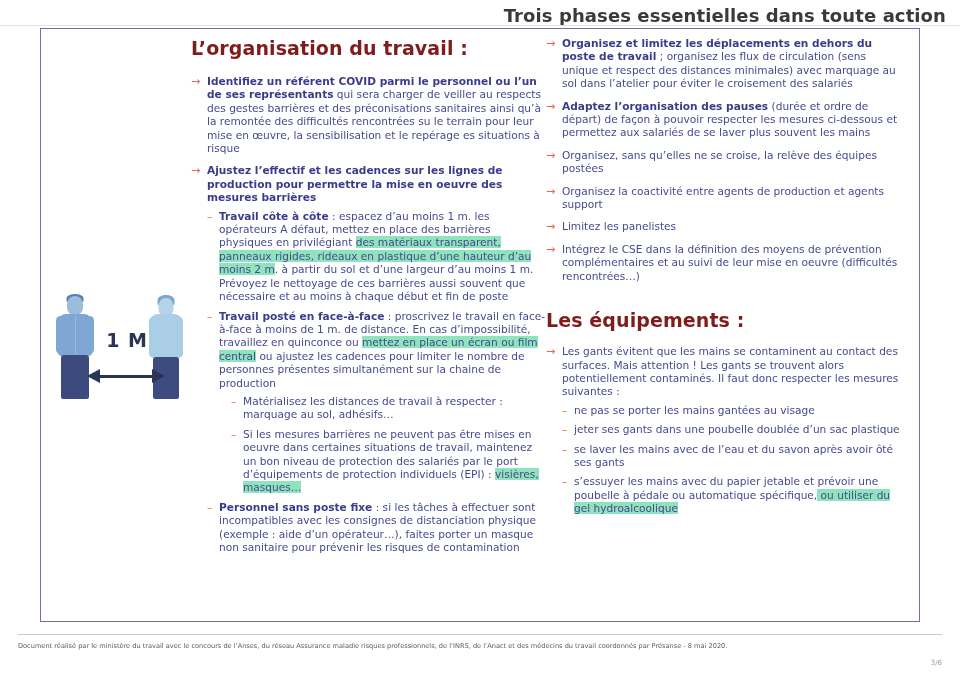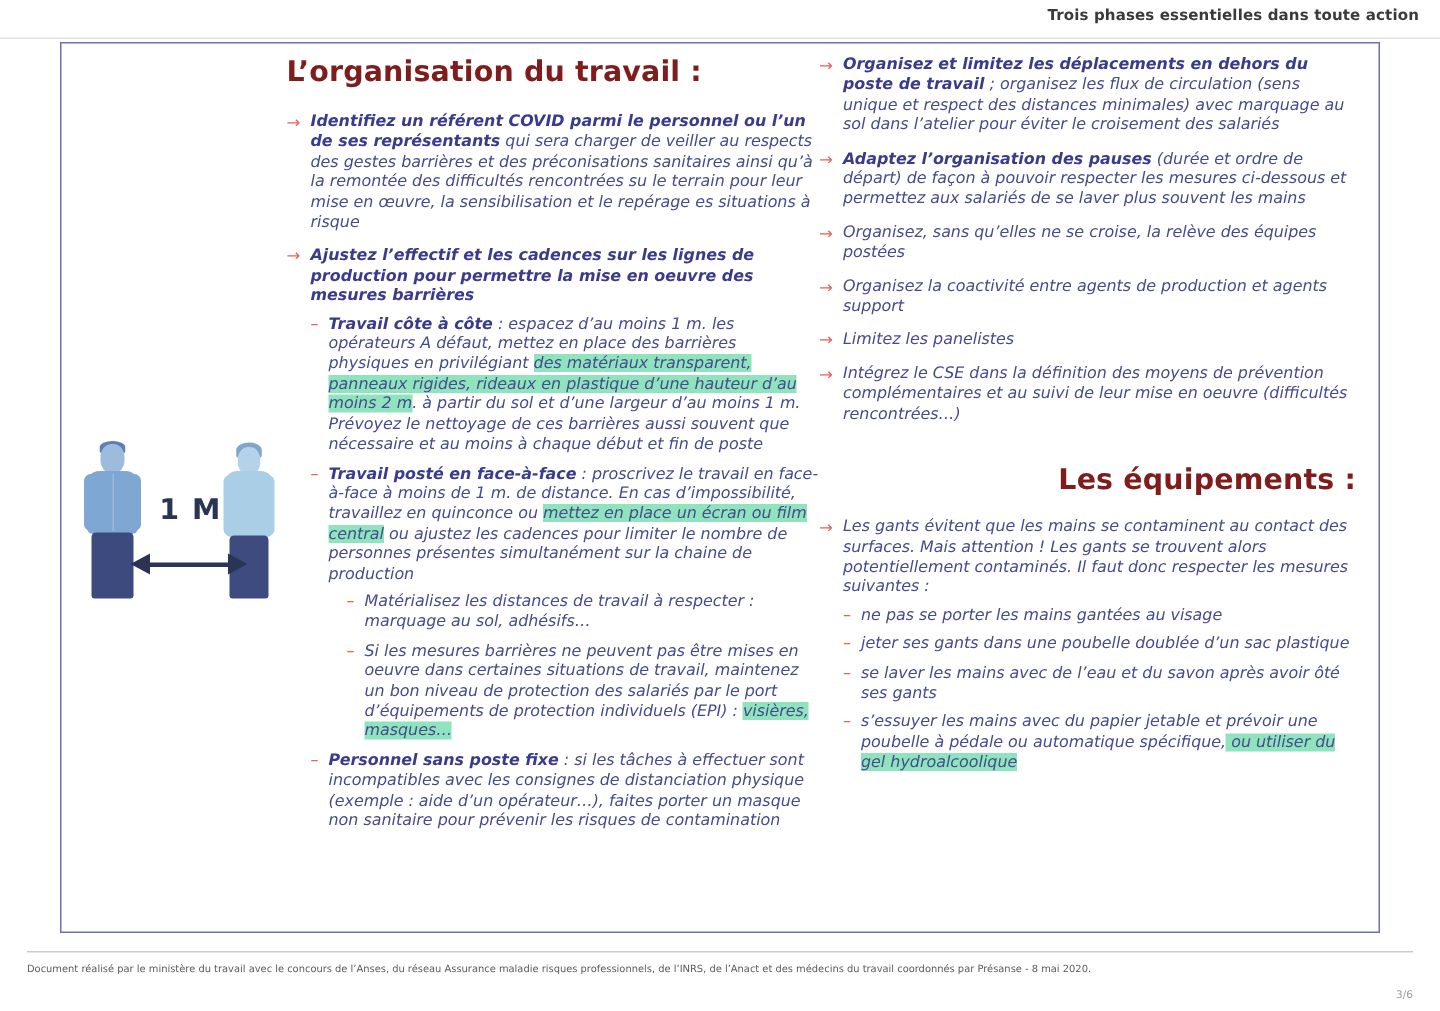--- a/index.html
+++ b/index.html
@@ -9,21 +9,21 @@
     font-family:"DejaVu Sans","Liberation Sans",sans-serif;
     color:#3f3f7a;
     overflow:hidden;
     position:relative;
   }
   .page{position:absolute;inset:0;}
 
   
   .running-head{
     position:absolute;top:5px;right:14px;
-    font-size:10px;font-weight:bold;color:#3a3a3a;
+    font-size:18px;font-weight:bold;color:#3a3a3a;
     letter-spacing:.1px;
     font-family:"DejaVu Sans","Liberation Sans",sans-serif;
   }
   .head-rule{
     position:absolute;left:0;right:0;top:25px;height:1px;background:#e2e2e6;
   }
 
   
   .card{
     position:absolute;left:40px;top:28px;width:880px;height:594px;
@@ -62,26 +62,26 @@
 
   
   .card-body{position:relative;height:538px;}
   .col-left{position:absolute;left:150px;top:8px;width:355px;}
   .col-right{position:absolute;left:505px;top:8px;width:358px;}
 
   .section-title{
     font-size:19px;font-weight:bold;color:#7f1d1d;
     margin:0 0 16px 0;letter-spacing:.1px;
   }
-  .section-title.equip{margin-top:0;margin-bottom:14px;text-align:right;}
+  .section-title.equip{margin-top:0;margin-bottom:14px;}
 
   ul.lvl1{list-style:none;margin:0;padding:0;}
   ul.lvl1 > li{
     position:relative;padding-left:16px;margin-bottom:9px;
-    font-size:10.6px;line-height:13.4px;color:#464a8e;font-style:italic;
+    font-size:10.6px;line-height:13.4px;color:#464a8e;
   }
   ul.lvl1 > li::before{
     content:"\2192";position:absolute;left:0;top:0;
     color:#e8635a;font-size:11px;line-height:13.4px;
   }
   ul.lvl2{list-style:none;margin:5px 0 0 0;padding:0;}
   ul.lvl2 > li{
     position:relative;padding-left:12px;margin-bottom:6px;
     font-size:10.6px;line-height:13.4px;color:#464a8e;
   }

